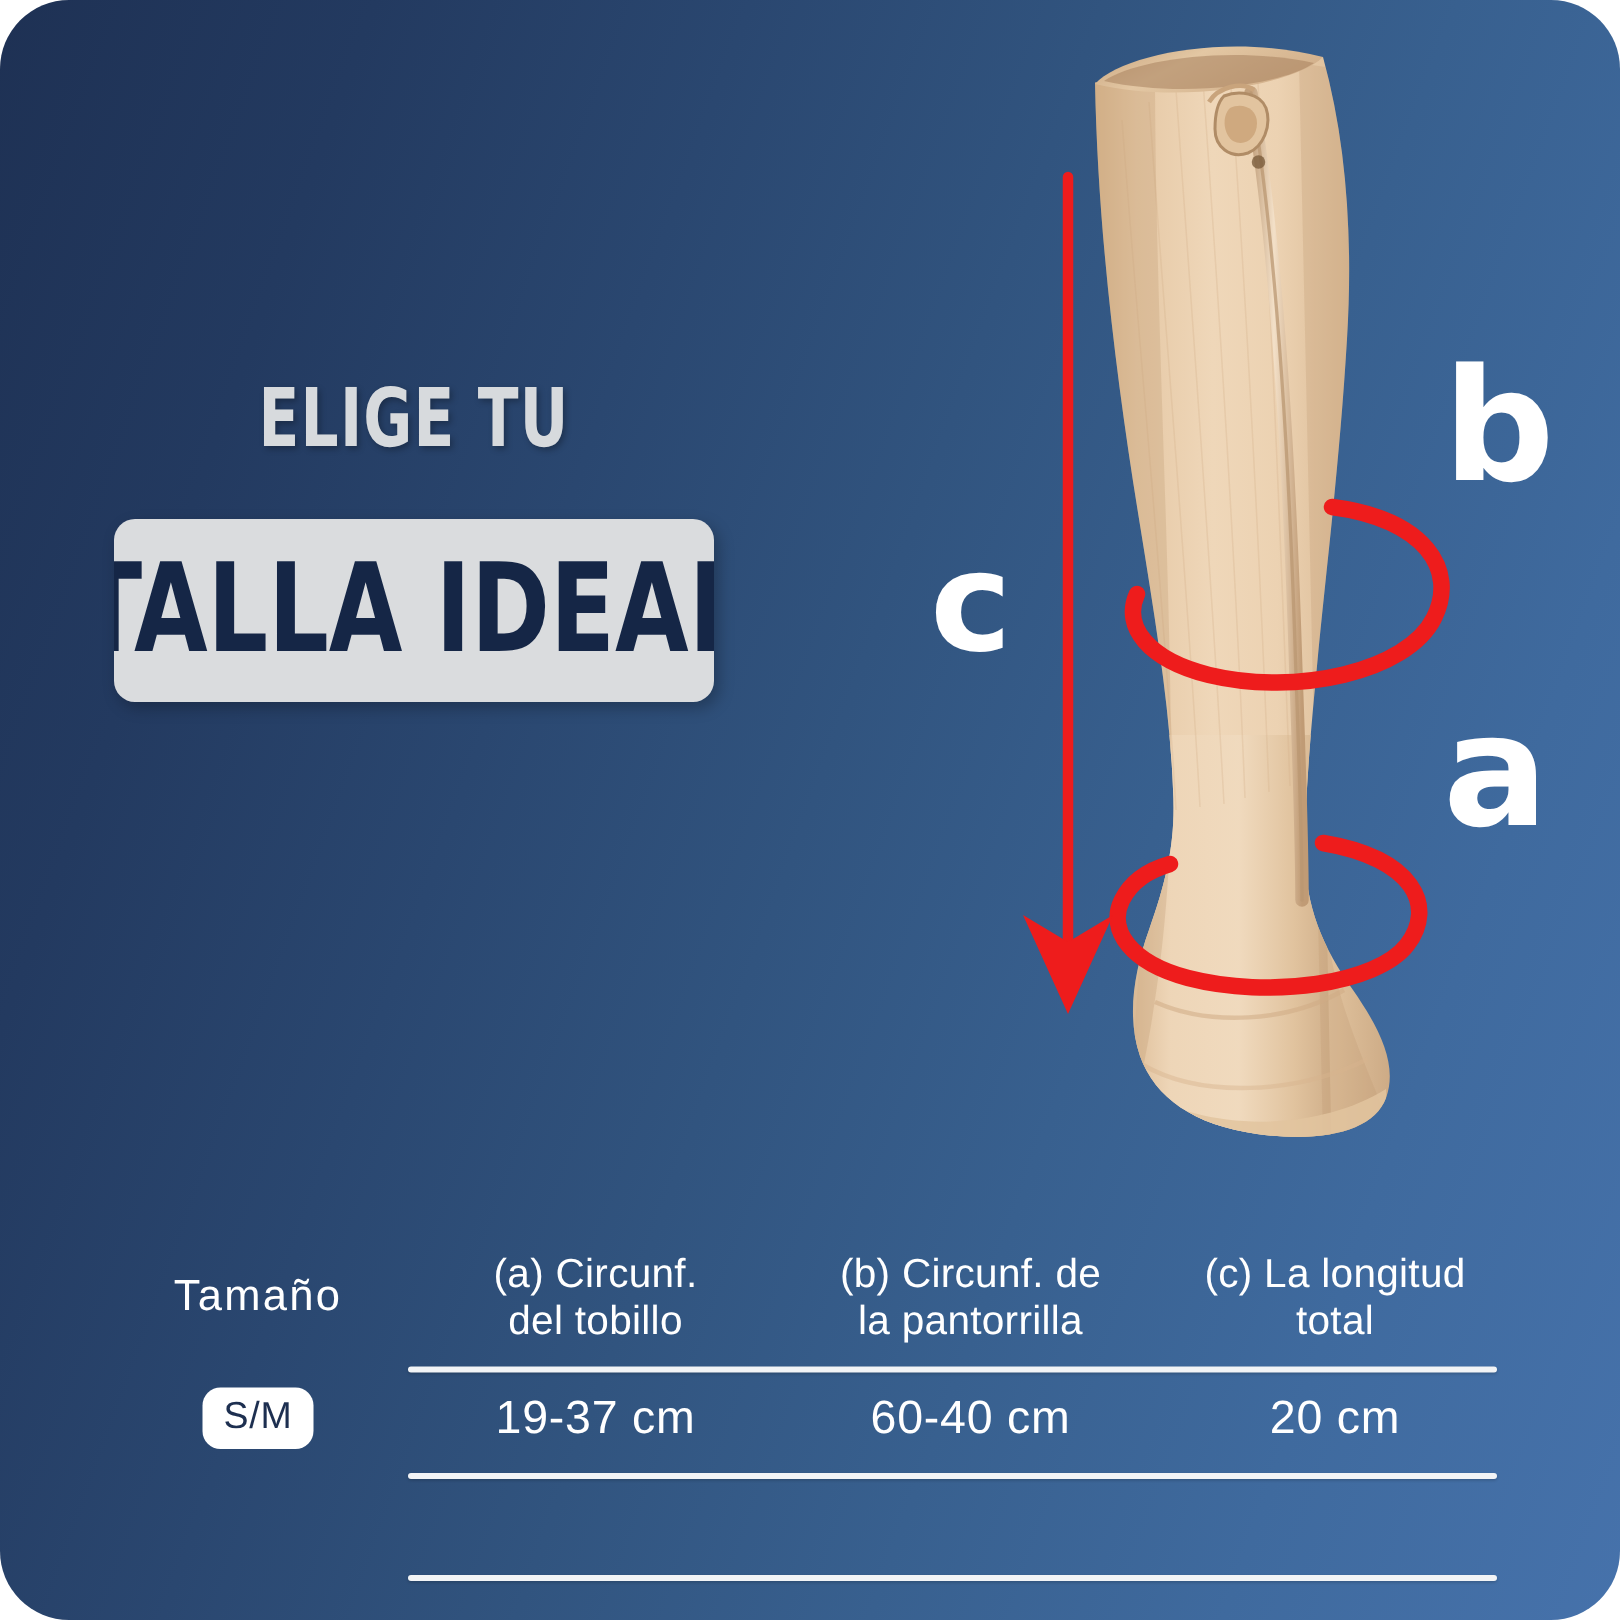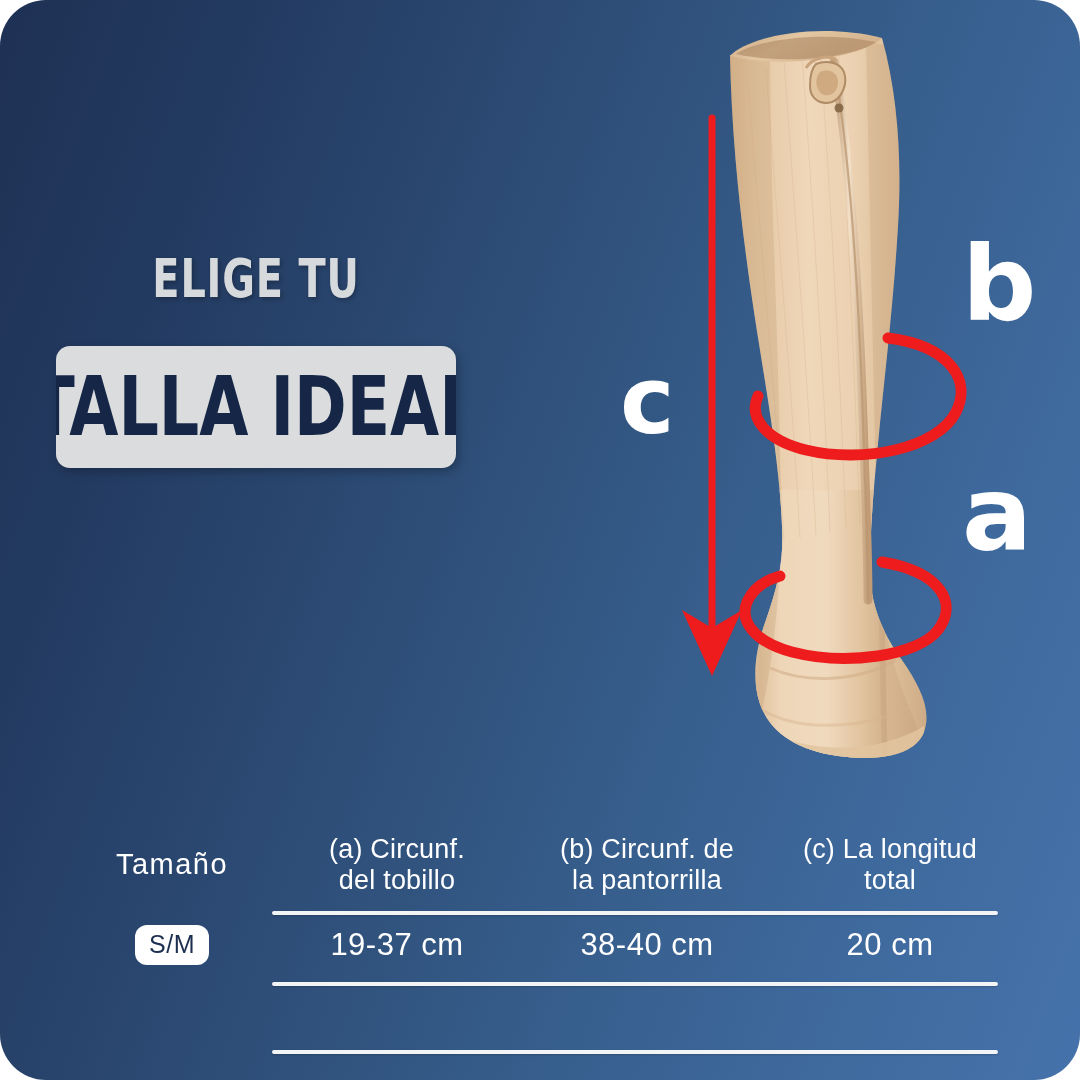--- a/index.html
+++ b/index.html
@@ -21,21 +21,21 @@
         #2a4770 34%,
         #31547f 50%,
         #38608f 66%,
         #3f6a9e 82%,
         #4672ab 100%);
   }
 
   
   #heading{
     position:absolute;
-    left:56px; top:252px;
+    left:76px; top:252px;
     width:400px;
   }
   .eyebrow{
     text-align:center;
     color:#d7dadd;
     font-family:"DejaVu Sans Condensed","Liberation Sans Narrow","Liberation Sans",sans-serif;
     font-weight:bold;
     font-size:54px;
     letter-spacing:1px;
     line-height:1;
@@ -306,20 +306,20 @@
             <span>total</span>
           </th>
         </tr>
       </thead>
       <tbody>
         <tr>
           <td>
             <span class="badge">S/M</span>
           </td>
           <td>19-37 cm</td>
-          <td>38-40 cm</td>
+          <td>60-40 cm</td>
           <td>20 cm</td>
         </tr>
       </tbody>
     </table>
   </div>
 
 </div>
 
 </body></html>

